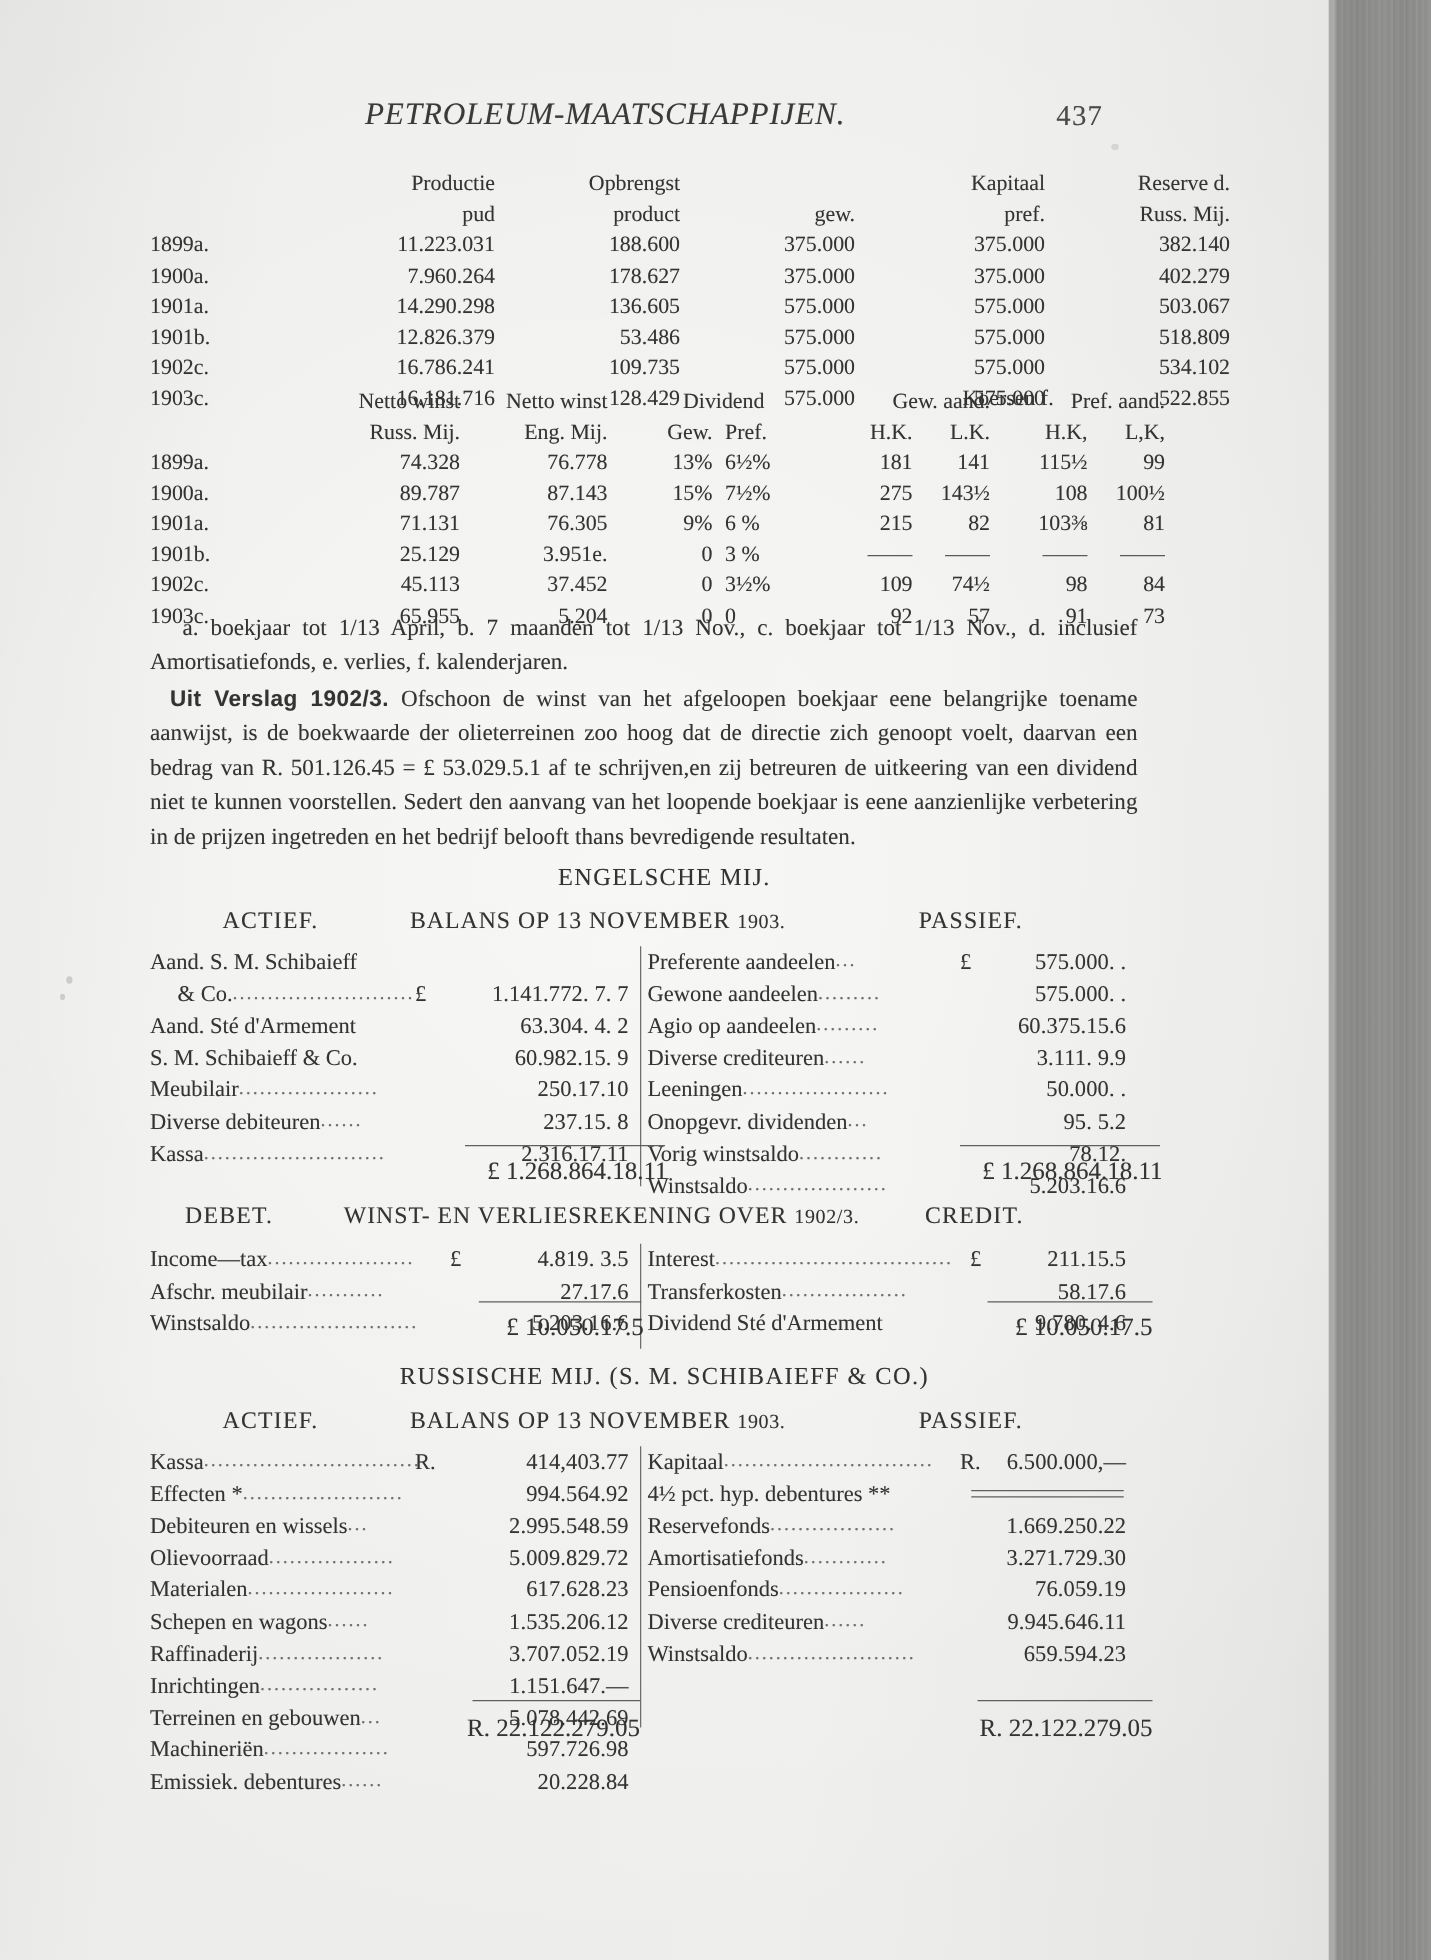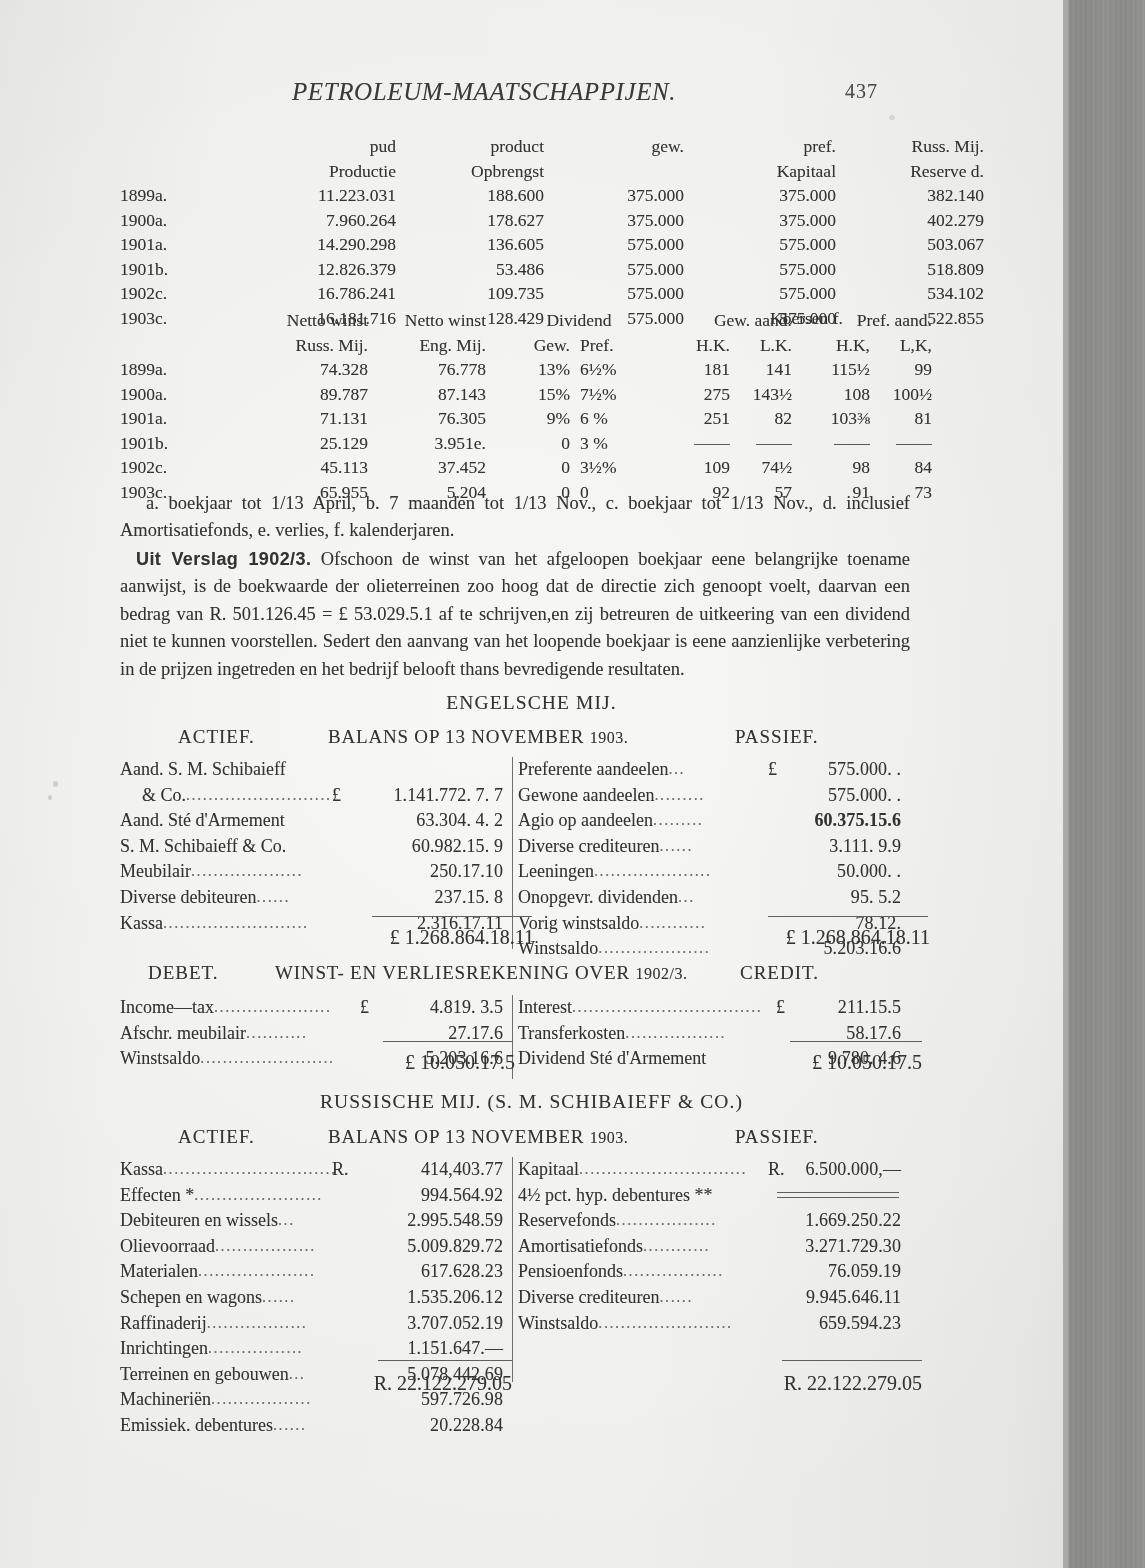--- a/index.html
+++ b/index.html
@@ -107,21 +107,21 @@
     top: 0;
     font-style: italic;
     font-size: 25px;
     letter-spacing: 0.6px;
     color: #3a3a38;
   }
   #runhead .pageno {
     position: absolute;
     left: 845px;
     top: 2px;
-    font-size: 20px;
+    font-size: 23px;
     letter-spacing: 1px;
     color: #4a4a48;
   }
 
   
   table.tbl {
     border-collapse: collapse;
     font-size: 17.5px;
     color: #333331;
   }
@@ -322,32 +322,32 @@
 
     <div id="runhead">
       <span class="title ink">PETROLEUM-MAATSCHAPPIJEN.</span>
       <span class="pageno ink">437</span>
     </div>
 
     <table class="tbl ink" id="tbl1">
       <thead>
         <tr>
           <td class="c-year"></td>
+          <td class="c-prod">Productie</td>
+          <td class="c-opbr">Opbrengst</td>
+          <td class="c-gew" colspan="2">Kapitaal</td>
+          <td class="c-res">Reserve d.</td>
+        </tr>
+        <tr>
+          <td class="c-year"></td>
           <td class="c-prod">pud</td>
           <td class="c-opbr">product</td>
           <td class="c-gew">gew.</td>
           <td class="c-pref">pref.</td>
           <td class="c-res">Russ. Mij.</td>
-        </tr>
-        <tr>
-          <td class="c-year"></td>
-          <td class="c-prod">Productie</td>
-          <td class="c-opbr">Opbrengst</td>
-          <td class="c-gew" colspan="2">Kapitaal</td>
-          <td class="c-res">Reserve d.</td>
         </tr>
       </thead>
       <tbody id="tbl1-body">
           <tr>
             <td class="c-year">1899a.</td>
             <td class="c-prod">11.223.031</td>
             <td class="c-opbr">188.600</td>
             <td class="c-gew">375.000</td>
             <td class="c-pref">375.000</td>
             <td class="c-res">382.140</td>
@@ -440,21 +440,21 @@
             <td class="c-lk1">143½</td>
             <td class="c-hk2">108</td>
             <td class="c-lk2">100½</td>
           </tr>
           <tr>
             <td class="c-year">1901a.</td>
             <td class="c-nw1">71.131</td>
             <td class="c-nw2">76.305</td>
             <td class="c-dg">9%</td>
             <td class="c-dp">6 %</td>
-            <td class="c-hk1">251</td>
+            <td class="c-hk1">215</td>
             <td class="c-lk1">82</td>
             <td class="c-hk2">103⅜</td>
             <td class="c-lk2">81</td>
           </tr>
           <tr>
             <td class="c-year">1901b.</td>
             <td class="c-nw1">25.129</td>
             <td class="c-nw2">3.951e.</td>
             <td class="c-dg">0</td>
             <td class="c-dp">3 %</td>
@@ -507,21 +507,21 @@
           <div class="lrow"><span class="lbl" style="margin-left: 22px;">&amp; Co.</span><span class="dots"> ..........................</span><span class="cur" style="left: 212px;">£</span><span class="amt" style="width: 150px;">1.141.772. 7. 7</span></div>
           <div class="lrow"><span class="lbl">Aand. Sté d'Armement</span><span class="amt" style="width: 150px;">63.304. 4. 2</span></div>
           <div class="lrow"><span class="lbl">S. M. Schibaieff &amp; Co.</span><span class="amt" style="width: 150px;">60.982.15. 9</span></div>
           <div class="lrow"><span class="lbl">Meubilair</span><span class="dots"> ....................</span><span class="amt" style="width: 150px;">250.17.10</span></div>
           <div class="lrow"><span class="lbl">Diverse debiteuren</span><span class="dots"> ......</span><span class="amt" style="width: 150px;">237.15. 8</span></div>
           <div class="lrow"><span class="lbl">Kassa</span><span class="dots"> ..........................</span><span class="amt" style="width: 150px;">2.316.17.11</span></div>
         </div>
       <div class="side right" id="eng-passief">
           <div class="lrow"><span class="lbl">Preferente aandeelen</span><span class="dots"> ...</span><span class="cur" style="left: 250px;">£</span><span class="amt" style="width: 140px;">575.000.  .</span></div>
           <div class="lrow"><span class="lbl">Gewone aandeelen</span><span class="dots"> .........</span><span class="amt" style="width: 140px;">575.000.  .</span></div>
-          <div class="lrow"><span class="lbl">Agio op aandeelen</span><span class="dots"> .........</span><span class="amt" style="width: 140px; font-weight: bold;">60.375.15.6</span></div>
+          <div class="lrow"><span class="lbl">Agio op aandeelen</span><span class="dots"> .........</span><span class="amt" style="width: 140px;">60.375.15.6</span></div>
           <div class="lrow"><span class="lbl">Diverse crediteuren</span><span class="dots"> ......</span><span class="amt" style="width: 140px;">3.111. 9.9</span></div>
           <div class="lrow"><span class="lbl">Leeningen</span><span class="dots"> .....................</span><span class="amt" style="width: 140px;">50.000.  .</span></div>
           <div class="lrow"><span class="lbl">Onopgevr. dividenden</span><span class="dots"> ...</span><span class="amt" style="width: 140px;">95. 5.2</span></div>
           <div class="lrow"><span class="lbl">Vorig winstsaldo</span><span class="dots"> ............</span><span class="amt" style="width: 140px;">78.12.</span></div>
           <div class="lrow"><span class="lbl">Winstsaldo</span><span class="dots"> ....................</span><span class="amt" style="width: 140px;">5.203.16.6</span></div>
         </div>
     </div>
     <div class="total-rule" style="left:372px; top:916px; width:160px;"></div>
     <div class="total-rule" style="left:768px; top:916px; width:160px;"></div>
     <div class="total-line ink" style="left:362px; top:926px; width:172px; text-align:right;">£  1.268.864.18.11</div>

